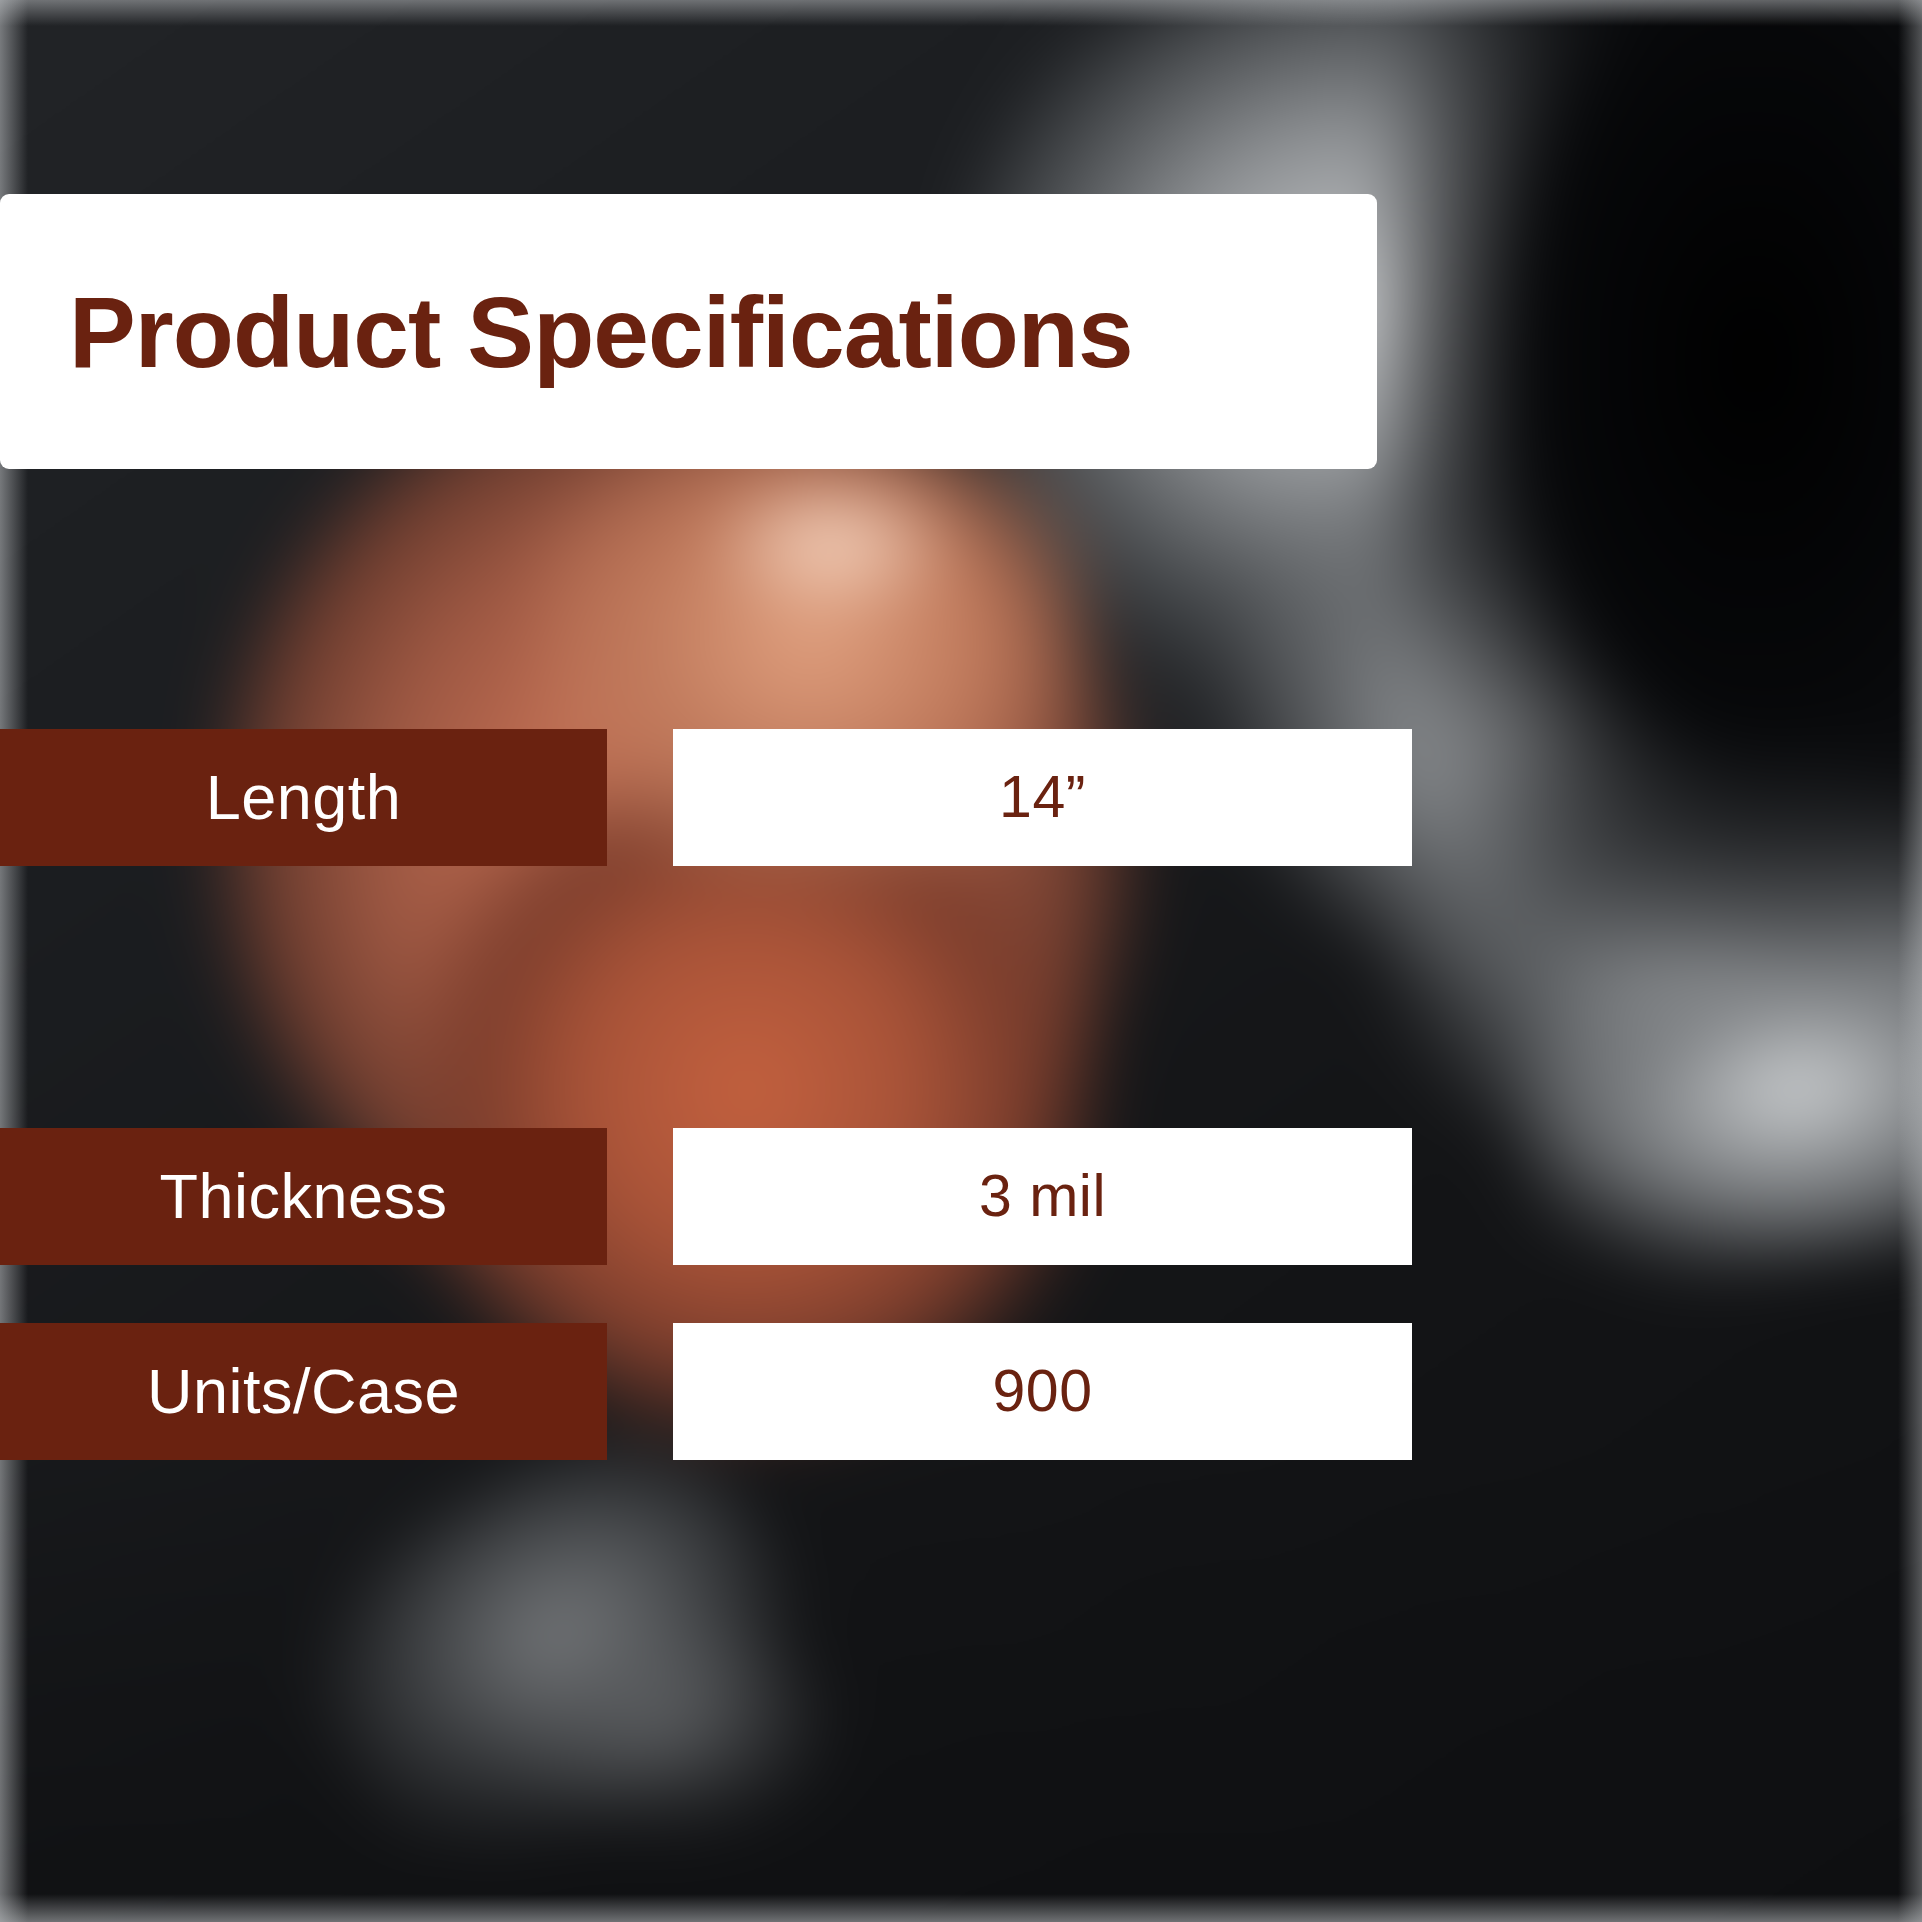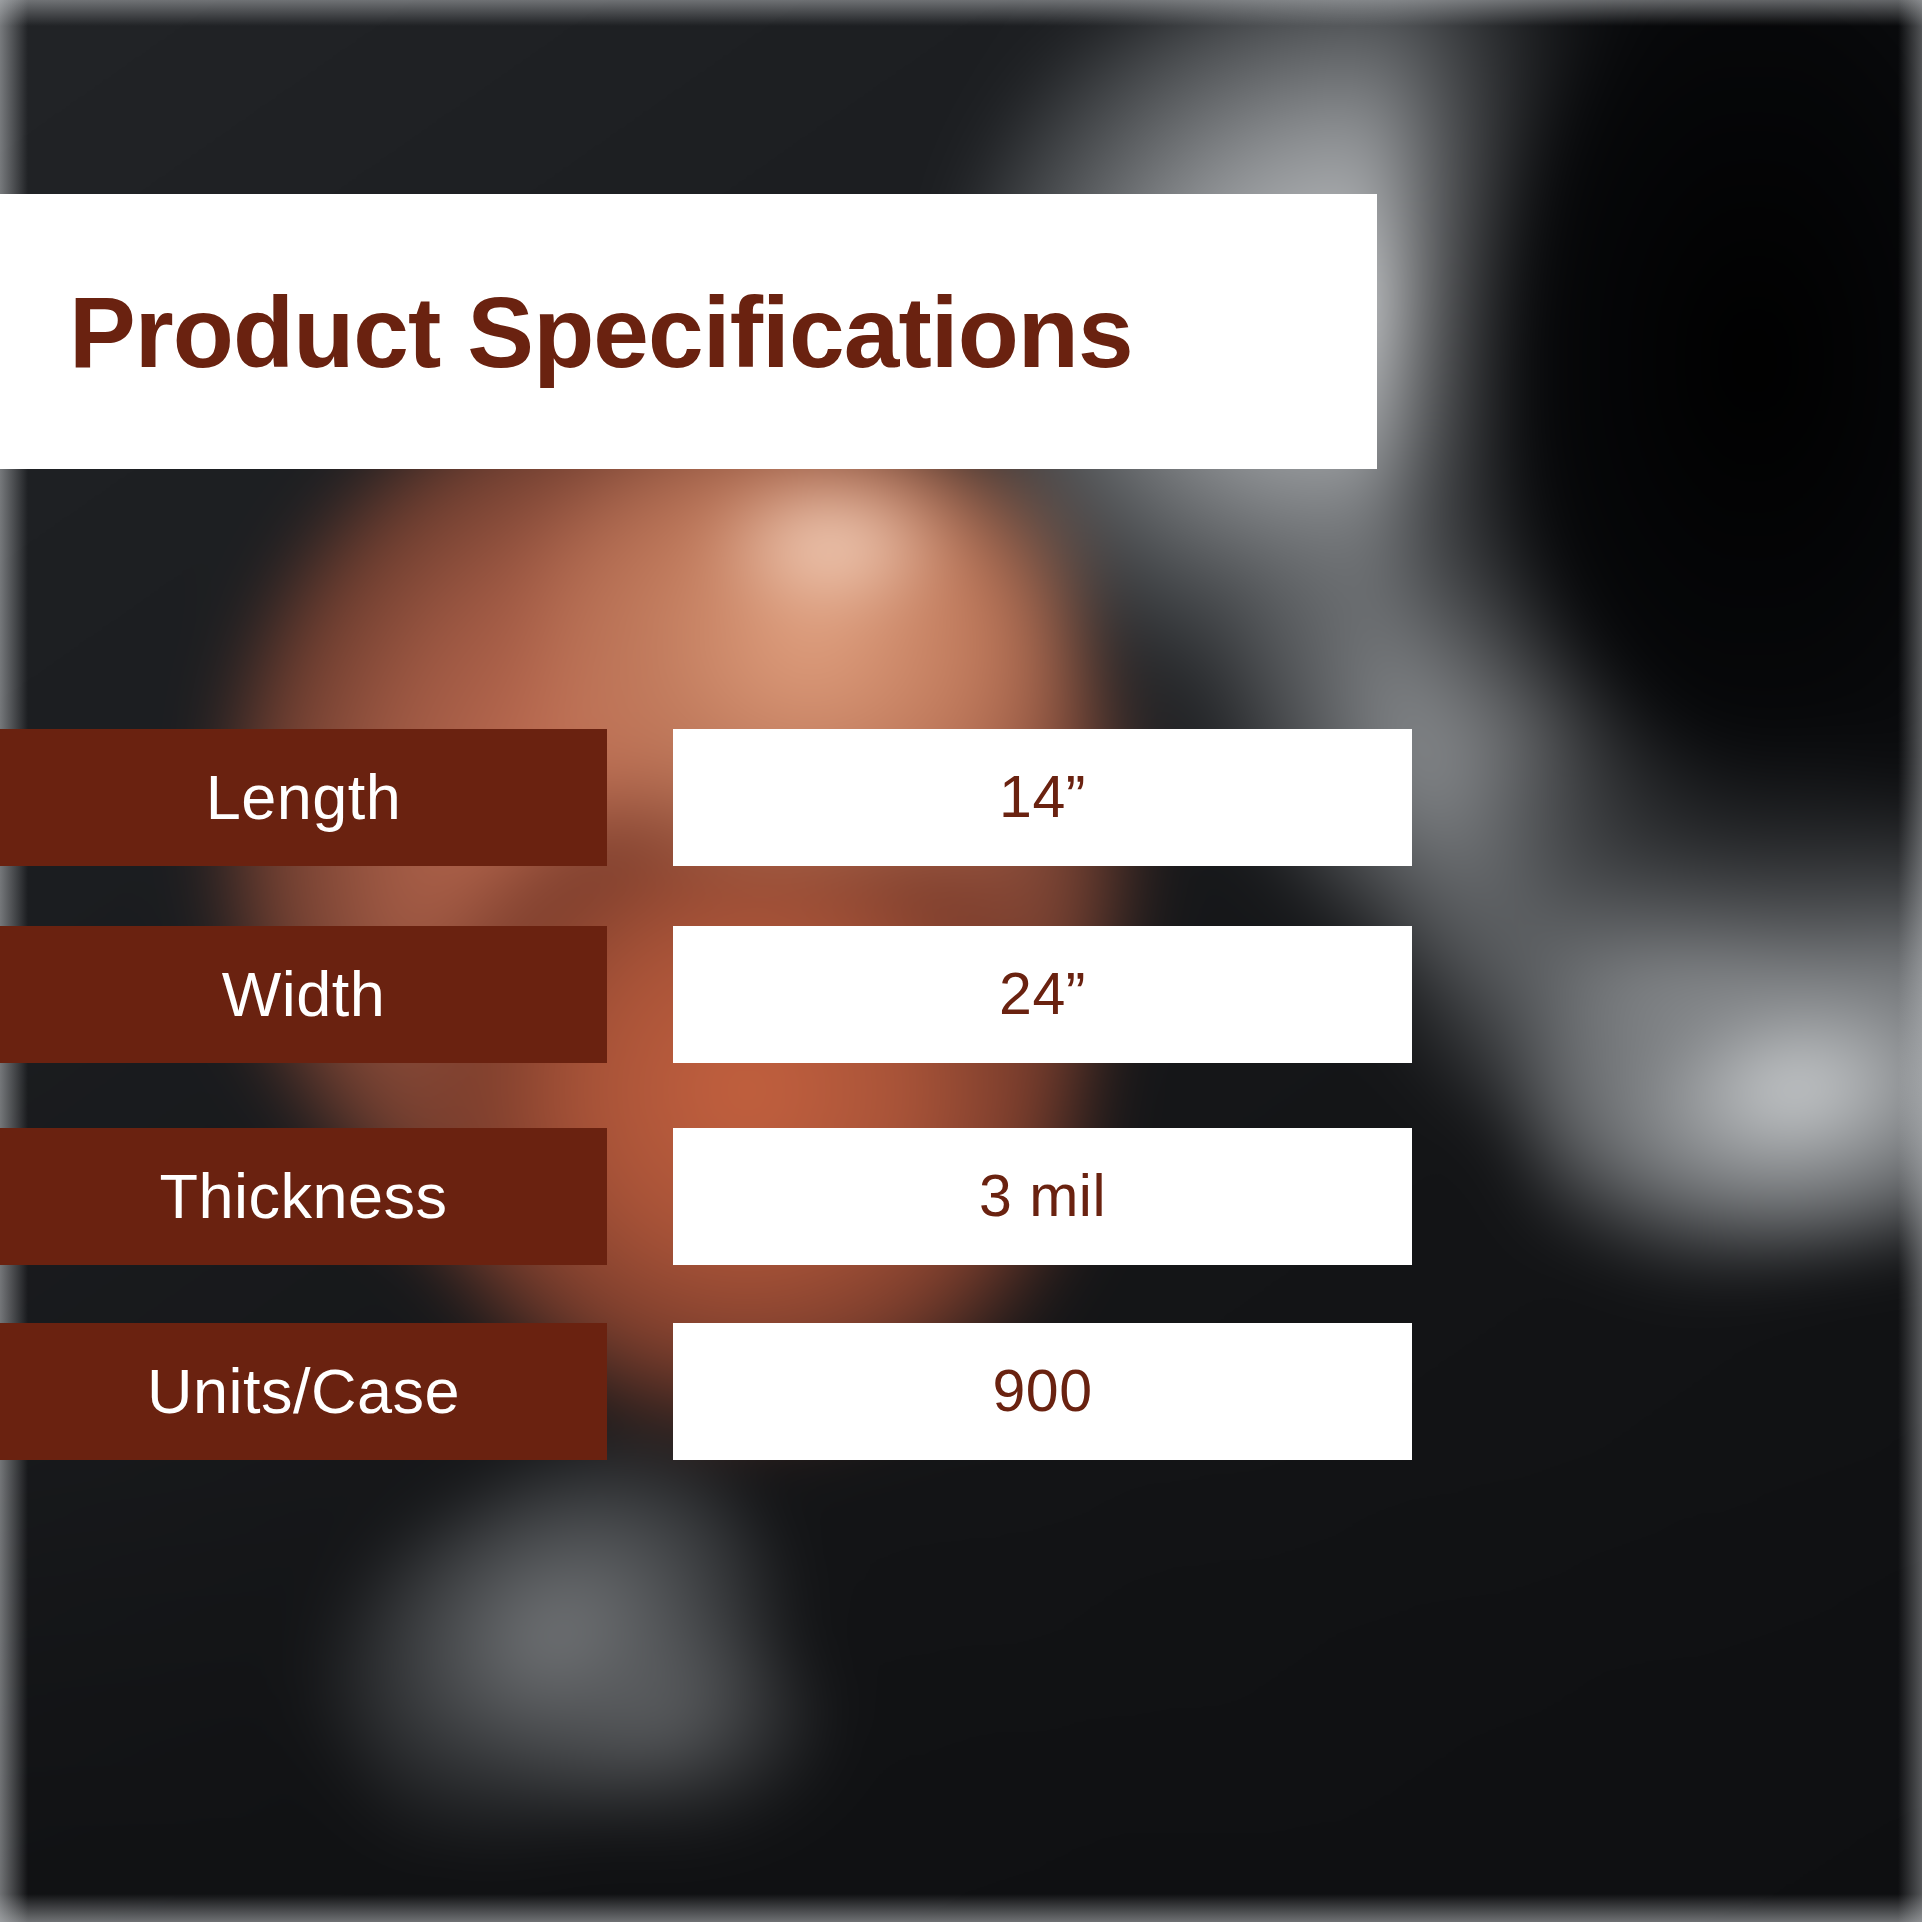--- a/index.html
+++ b/index.html
@@ -111,21 +111,21 @@
       linear-gradient(to bottom,rgba(190,193,196,.50) 0px, rgba(190,193,196,0) 26px),
       linear-gradient(to top,   rgba(190,193,196,.55) 0px, rgba(190,193,196,0) 28px);
   }
 
   
   .title-banner{
     position:absolute;
     left:0; top:194px;
     width:1377px; height:275px;
     background:#FFFFFF;
-    display:flex; align-items:center;
+    display:flex; align-items:center;border-radius:9px;
   }
   .title-text{
     margin-left:69px;
     color:#6A2210;
     font-size:100px;
     font-weight:700;
     letter-spacing:-0.9px;
     line-height:1;
     white-space:nowrap;
   }
@@ -199,28 +199,20 @@
 
   <div class="spec-row r0">
     <div class="spec-label">
       <span>Length</span>
     </div>
     <div class="spec-value">
       <span>14”</span>
     </div>
   </div>
 
-  <div class="spec-row r1">
-    <div class="spec-label">
-      <span>Width</span>
-    </div>
-    <div class="spec-value">
-      <span>24”</span>
-    </div>
-  </div>
 
   <div class="spec-row r2">
     <div class="spec-label">
       <span>Thickness</span>
     </div>
     <div class="spec-value">
       <span>3 mil</span>
     </div>
   </div>
 

